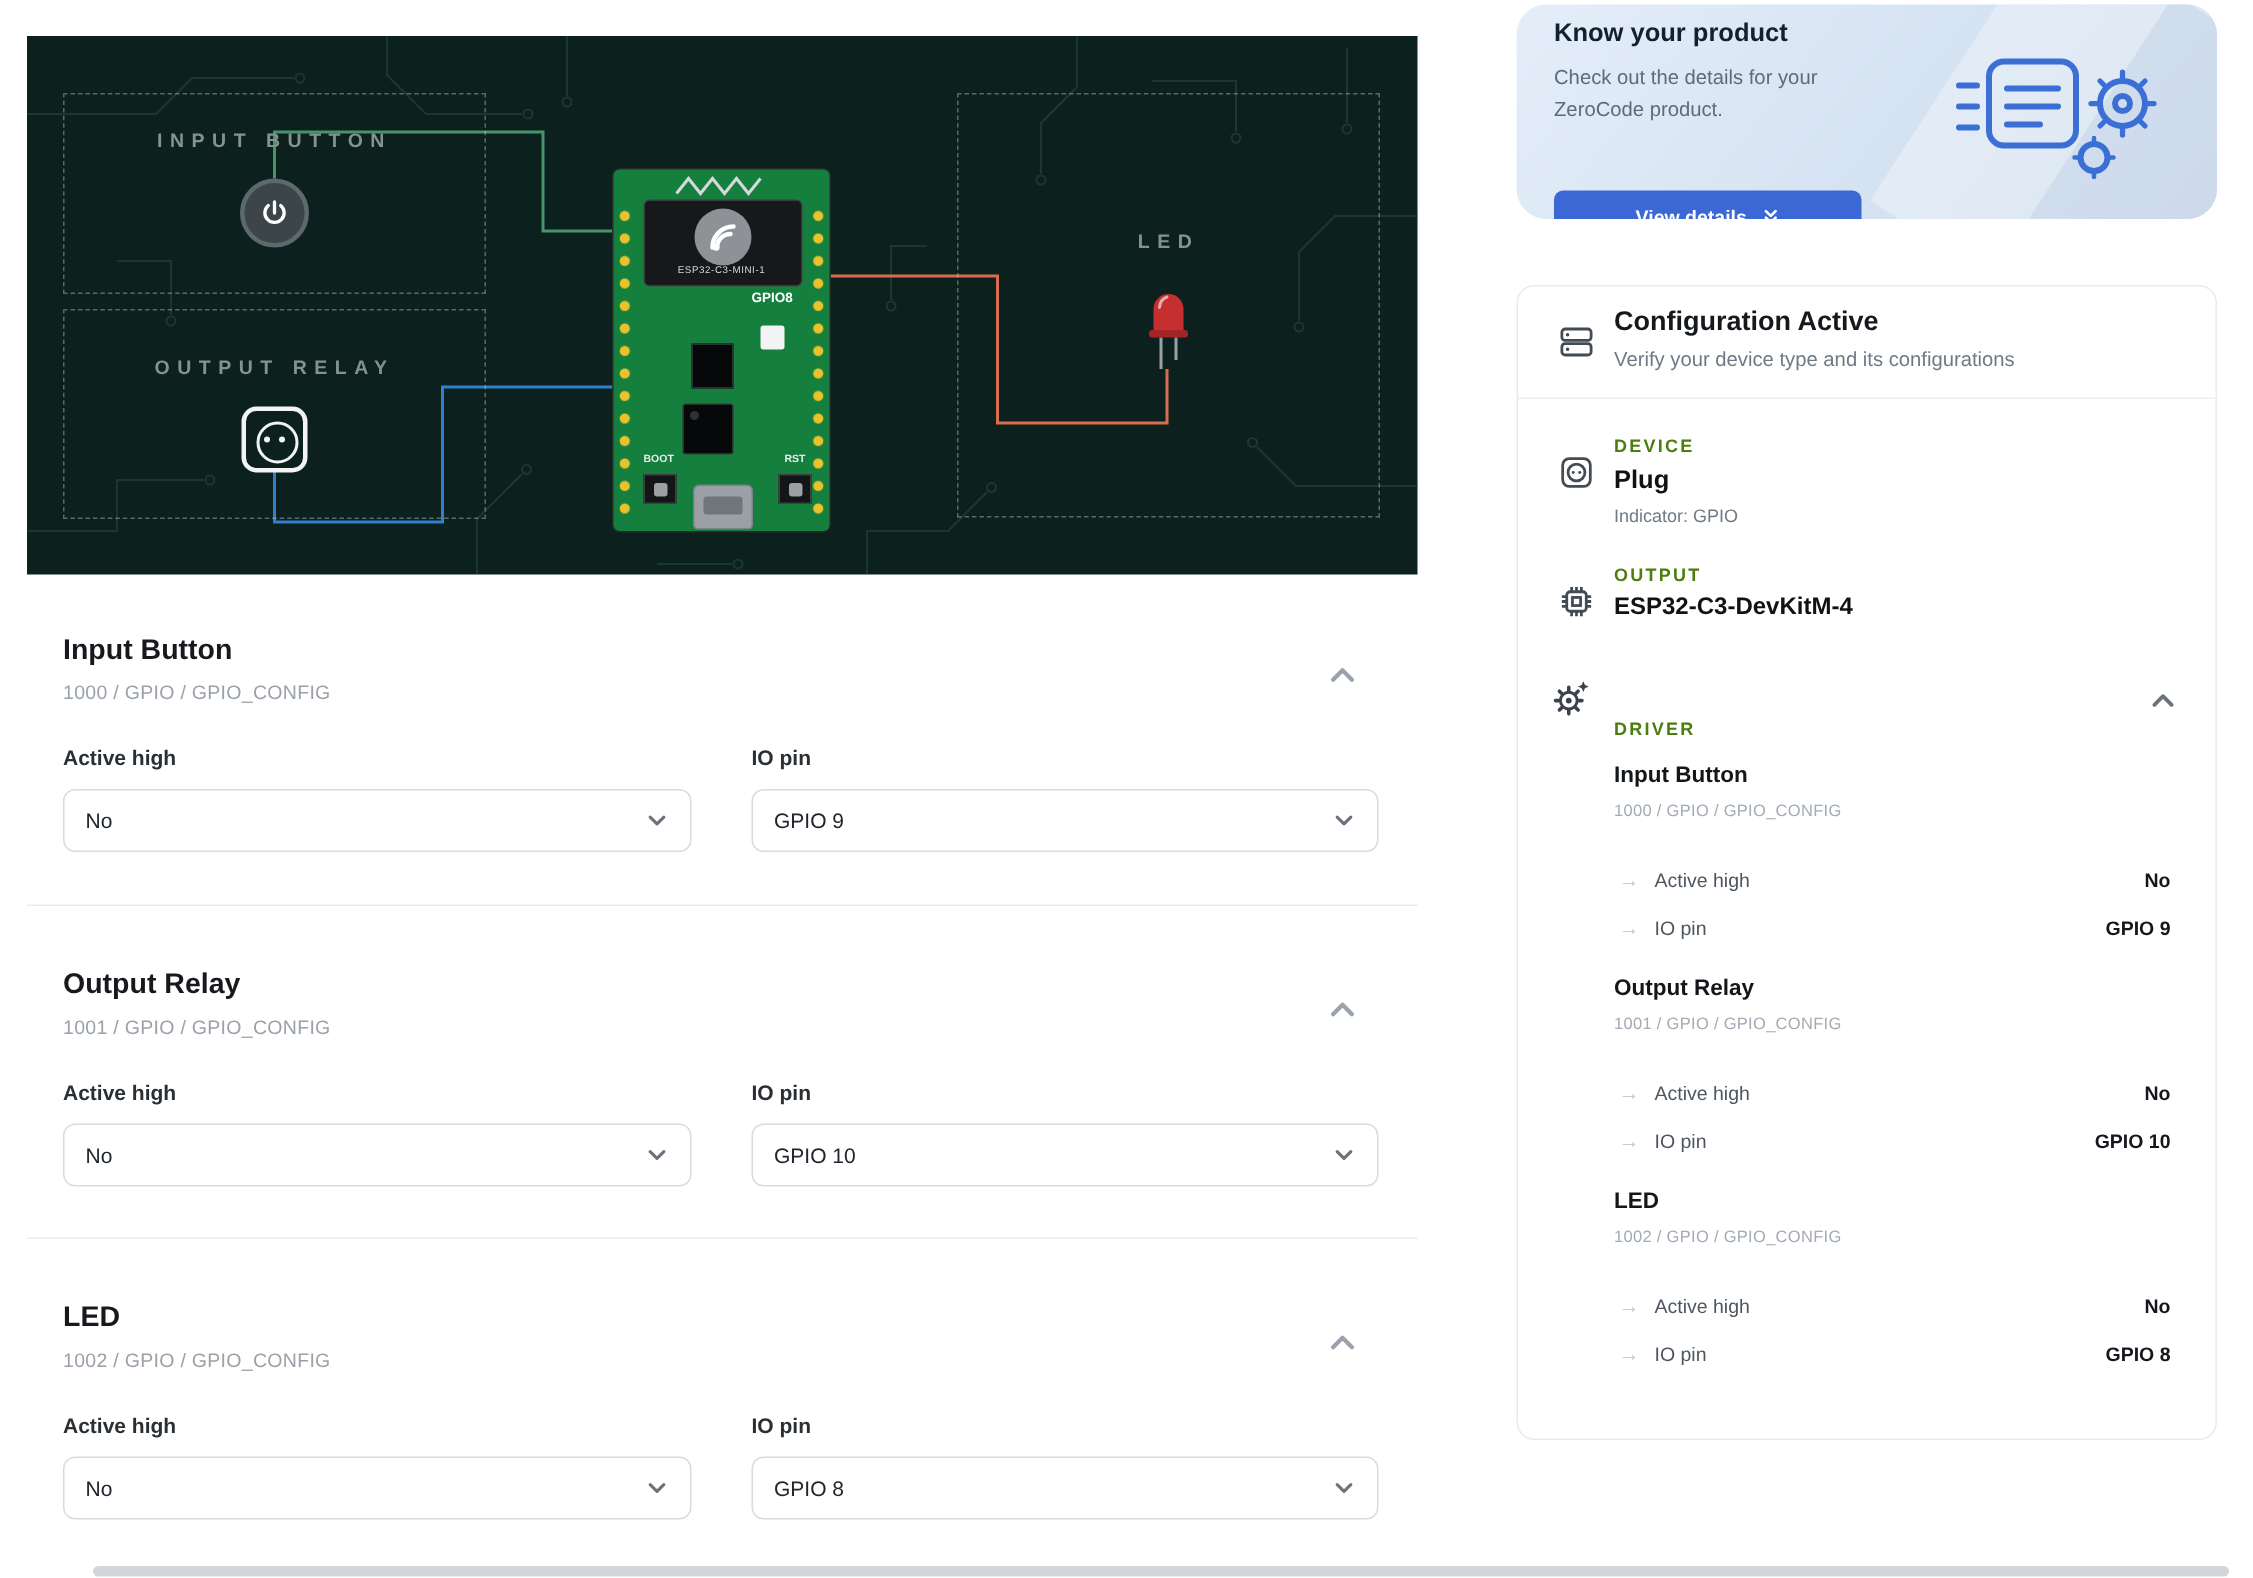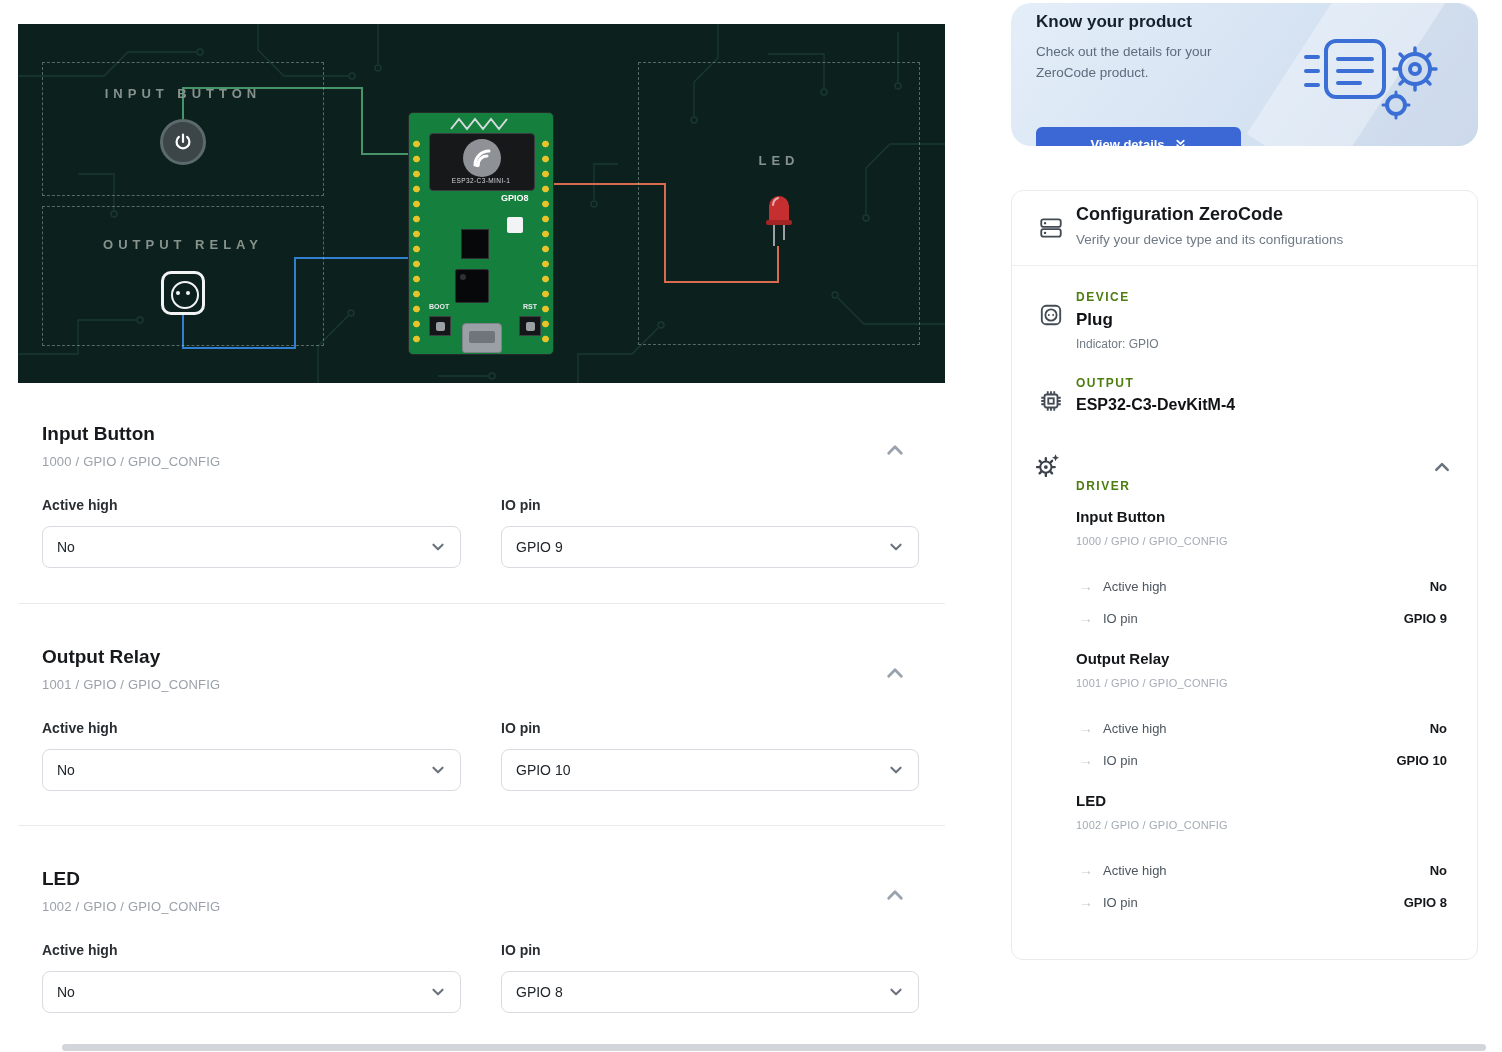--- a/index.html
+++ b/index.html
@@ -308,21 +308,21 @@
       </g>
     </svg>
   </div>
 
   <div class="summary-card">
     <svg class="sum-header-icon" viewBox="0 0 24 24" fill="none" stroke="#434b55" stroke-width="1.7">
       <rect x="3" y="4" width="18" height="7" rx="2"></rect>
       <rect x="3" y="13" width="18" height="7" rx="2"></rect>
       <path d="M6.5 7.5 h0.01 M6.5 16.5 h0.01" stroke-linecap="round" stroke-width="2.2"></path>
     </svg>
-    <div class="sum-title">Configuration ZeroCode</div>
+    <div class="sum-title">Configuration Active</div>
     <div class="sum-sub">Verify your device type and its configurations</div>
     <div class="sum-divider"></div>
 
     <div class="kicker" style="top:99px">DEVICE</div>
     <svg class="sum-icon" style="top:111px" viewBox="0 0 24 24" fill="none" stroke="#434b55" stroke-width="1.7">
       <rect x="3.5" y="3.5" width="17" height="17" rx="4"></rect>
       <circle cx="12" cy="12" r="5.2"></circle>
       <circle cx="10" cy="12" r="0.9" fill="#434b55" stroke="none"></circle>
       <circle cx="14" cy="12" r="0.9" fill="#434b55" stroke="none"></circle>
     </svg>

